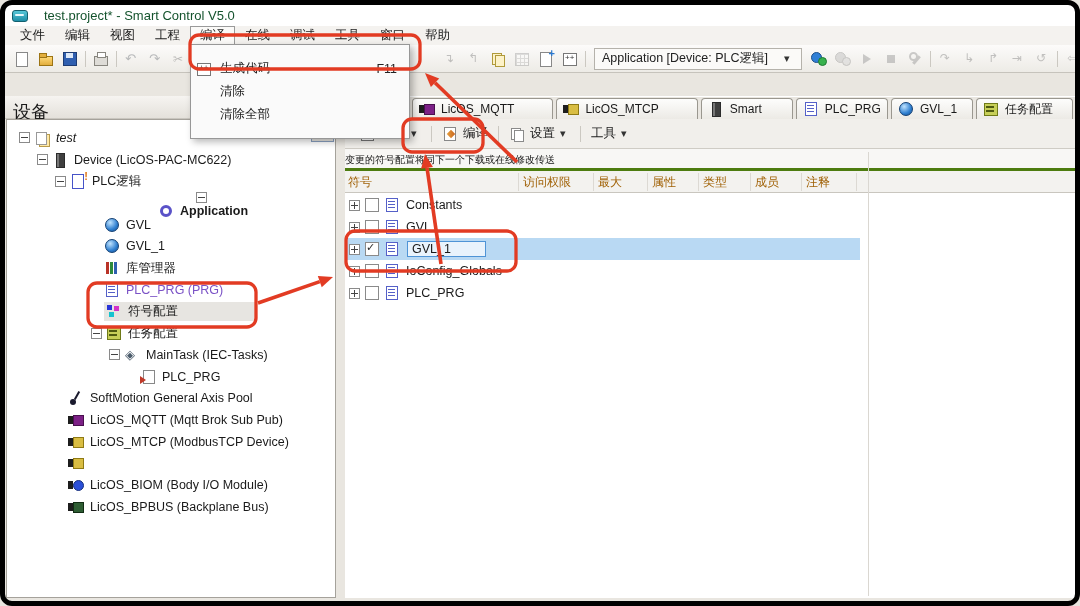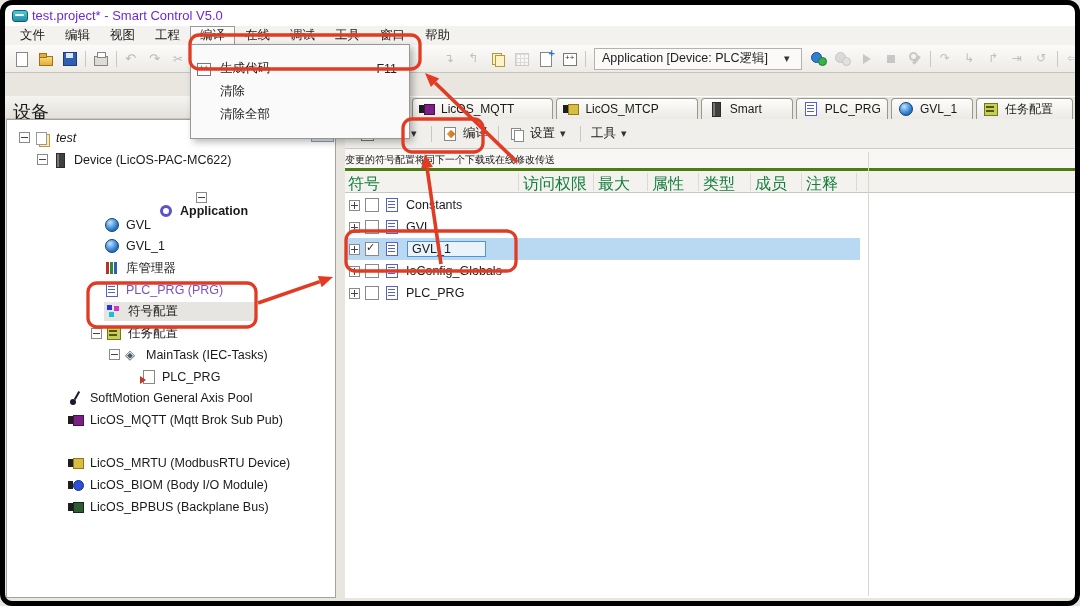--- a/index.html
+++ b/index.html
@@ -1,21 +1,21 @@
 <!DOCTYPE html>
 <html style="--sel: #b9d9f3; --selb: #4f94d6;"><head>
 <meta charset="utf-8">
 <style>
   html,body{margin:0;padding:0;background:#fff}
   body{font-family:"Liberation Sans","DejaVu Sans",sans-serif;color:#1a1a1a}
   #screen{position:relative;width:1080px;height:606px;background:#e9e6e0;overflow:hidden}
   #frame{position:absolute;inset:0;border:5px solid #000;border-radius:12px;pointer-events:none;z-index:99}
 
   
-  #titlebar{position:absolute;left:4px;top:4px;right:4px;height:22px;background:#fff;display:flex;align-items:center;gap:4px;padding-left:8px;font-size:13px;color:#6d28d9}
+  #titlebar{position:absolute;left:4px;top:4px;right:4px;height:22px;background:#fff;display:flex;align-items:center;gap:16px;padding-left:8px;font-size:13px;color:#14532d}
   #menubar{position:absolute;left:4px;top:26px;right:4px;height:19px;background:#f4f2ef;display:flex;align-items:center;padding-left:6px;font-size:12.5px}
   .menu-item{padding:1px 10px;cursor:default}
   .menu-item.open{background:#fbfaf8;border:1px solid #9a9a9a;padding:0 9px}
   #main-toolbar{position:absolute;left:4px;top:45px;right:4px;height:27px;background:linear-gradient(#fcfbfa,#edebe6);border-bottom:1px solid #c6c3bc;display:flex;align-items:center;padding-left:6px}
   .tbtn{width:24px;height:22px;display:inline-flex;align-items:center;justify-content:center;flex:none}
   .tsep{width:1px;height:16px;background:#cbc8c1;margin:0 3px;flex:none}
   .tspacer{width:222px;flex:none}
   .appsel{display:inline-flex;align-items:center;gap:16px;border:1px solid #b5b2ab;background:#fbfaf8;height:20px;padding:0 7px;margin:0 5px;font-size:12.5px;color:#222;flex:none}
 
   
@@ -38,21 +38,21 @@
   .ntrow.tsel .nwrap{background:#e7e5e1;padding:1px 78px 1px 2px}
 
   
   #editor-bg{position:absolute;left:345px;top:96px;right:4px;bottom:8px;background:#fff}
   #tabbar{position:absolute;left:345px;top:97px;right:4px;height:22px;display:flex;align-items:flex-end;padding-left:67px;background:#e9e6e0;box-sizing:border-box}
   .tab{display:flex;align-items:center;gap:6px;height:21px;background:linear-gradient(#fdfdfc,#eceae5);border:1px solid #9a978f;border-bottom:none;border-radius:4px 4px 0 0;margin-right:3px;box-sizing:border-box;font-size:12px;padding:0 6px;white-space:nowrap;overflow:hidden}
   #editor-toolbar{position:absolute;left:345px;top:119px;right:4px;height:30px;background:#f1efeb;border-bottom:1px solid #cfccc5;display:flex;align-items:center;padding-left:8px;box-sizing:border-box}
   .ebtn{display:inline-flex;align-items:center;gap:5px;padding:2px 7px;font-size:12.5px}
   #notice-bar{position:absolute;left:345px;top:149px;right:4px;height:22px;line-height:22px;font-size:10px;background:#f8f7f5;border-bottom:3px solid #4d7c0f;color:#151515;box-sizing:border-box}
   #table-header{position:absolute;left:345px;top:171px;right:4px;height:22px;background:#f3f2ef;border-bottom:1px solid #c9c6bf;box-sizing:border-box}
-  .th{position:absolute;top:3px;font-size:16px;color:#15803d}
+  .th{position:absolute;top:3px;font-size:12px;color:#a16207}
   .thsep{position:absolute;top:2px;height:18px;width:1px;background:#dcd9d3}
   #table-rows{position:absolute;left:345px;top:194px;right:4px;bottom:8px}
   .trow{position:absolute;left:0;height:22px;display:flex;align-items:center;padding-left:4px;width:515px;box-sizing:border-box;font-size:12.5px}
   .trow .xp{margin-right:5px}.trow .cb{margin-right:5px}.trow .ic{margin-right:6px}
   .trow.sel{background:var(--sel,#b9d9f3)}
   .sel-label{border:1px solid var(--selb,#4f94d6);background:#e9f3fc;padding:0 34px 0 4px;margin-left:1px}
   #right-vline{position:absolute;left:868px;top:152px;bottom:10px;width:1px;background:#dad7d1}
   #annotations{position:absolute;inset:0;z-index:60;pointer-events:none}
 
   
@@ -255,20 +255,27 @@
             <span class="nlabel" style="font-style: italic;">test</span>
           </span>
         </div>
         <div class="ntrow" style="top: 24.7px; padding-left: 28px;">
           <span class="xp"></span>
           <span class="nwrap">
             <span class="ic ic-device-icon"></span>
             <span class="nlabel">Device (LicOS-PAC-MC622)</span>
           </span>
         </div>
+        <div class="ntrow" style="top: 46.4px; padding-left: 46px;">
+          <span class="xp"></span>
+          <span class="nwrap">
+            <span class="ic ic-plc-logic-icon"></span>
+            <span class="nlabel">PLC逻辑</span>
+          </span>
+        </div>
         <div class="ntrow" style="top: 68.1px; padding-left: 64px; flex-direction: column;">
           <span class="xp"></span>
           <span class="nwrap">
             <span class="ic ic-application-icon"></span>
             <span class="nlabel" style="font-weight: bold;">Application</span>
           </span>
         </div>
         <div class="ntrow" style="top: 89.8px; padding-left: 82px;">
           <span class="xspace"></span>
           <span class="nwrap">
@@ -332,25 +339,31 @@
             <span class="nlabel">SoftMotion General Axis Pool</span>
           </span>
         </div>
         <div class="ntrow" style="top: 285.1px; padding-left: 46px;">
           <span class="xspace"></span>
           <span class="nwrap">
             <span class="ic ic-mqtt-module-icon"></span>
             <span class="nlabel">LicOS_MQTT (Mqtt Brok Sub Pub)</span>
           </span>
         </div>
+        <div class="ntrow" style="top: 306.8px; padding-left: 46px;">
+          <span class="xspace"></span>
+          <span class="nwrap">
+            <span class="ic ic-mtcp-module-icon"></span>
+            <span class="nlabel">LicOS_MTCP (ModbusTCP Device)</span>
+          </span>
+        </div>
         <div class="ntrow" style="top: 328.5px; padding-left: 46px;">
           <span class="xspace"></span>
           <span class="nwrap">
             <span class="ic ic-mrtu-module-icon"></span>
-            <span class="nlabel">LicOS_MRTU (ModbusRTU Device)</span>
           </span>
         </div>
         <div class="ntrow" style="top: 350.2px; padding-left: 46px;">
           <span class="xspace"></span>
           <span class="nwrap">
             <span class="ic ic-biom-module-icon"></span>
             <span class="nlabel">LicOS_BIOM (Body I/O Module)</span>
           </span>
         </div>
         <div class="ntrow" style="top: 371.9px; padding-left: 46px;">

